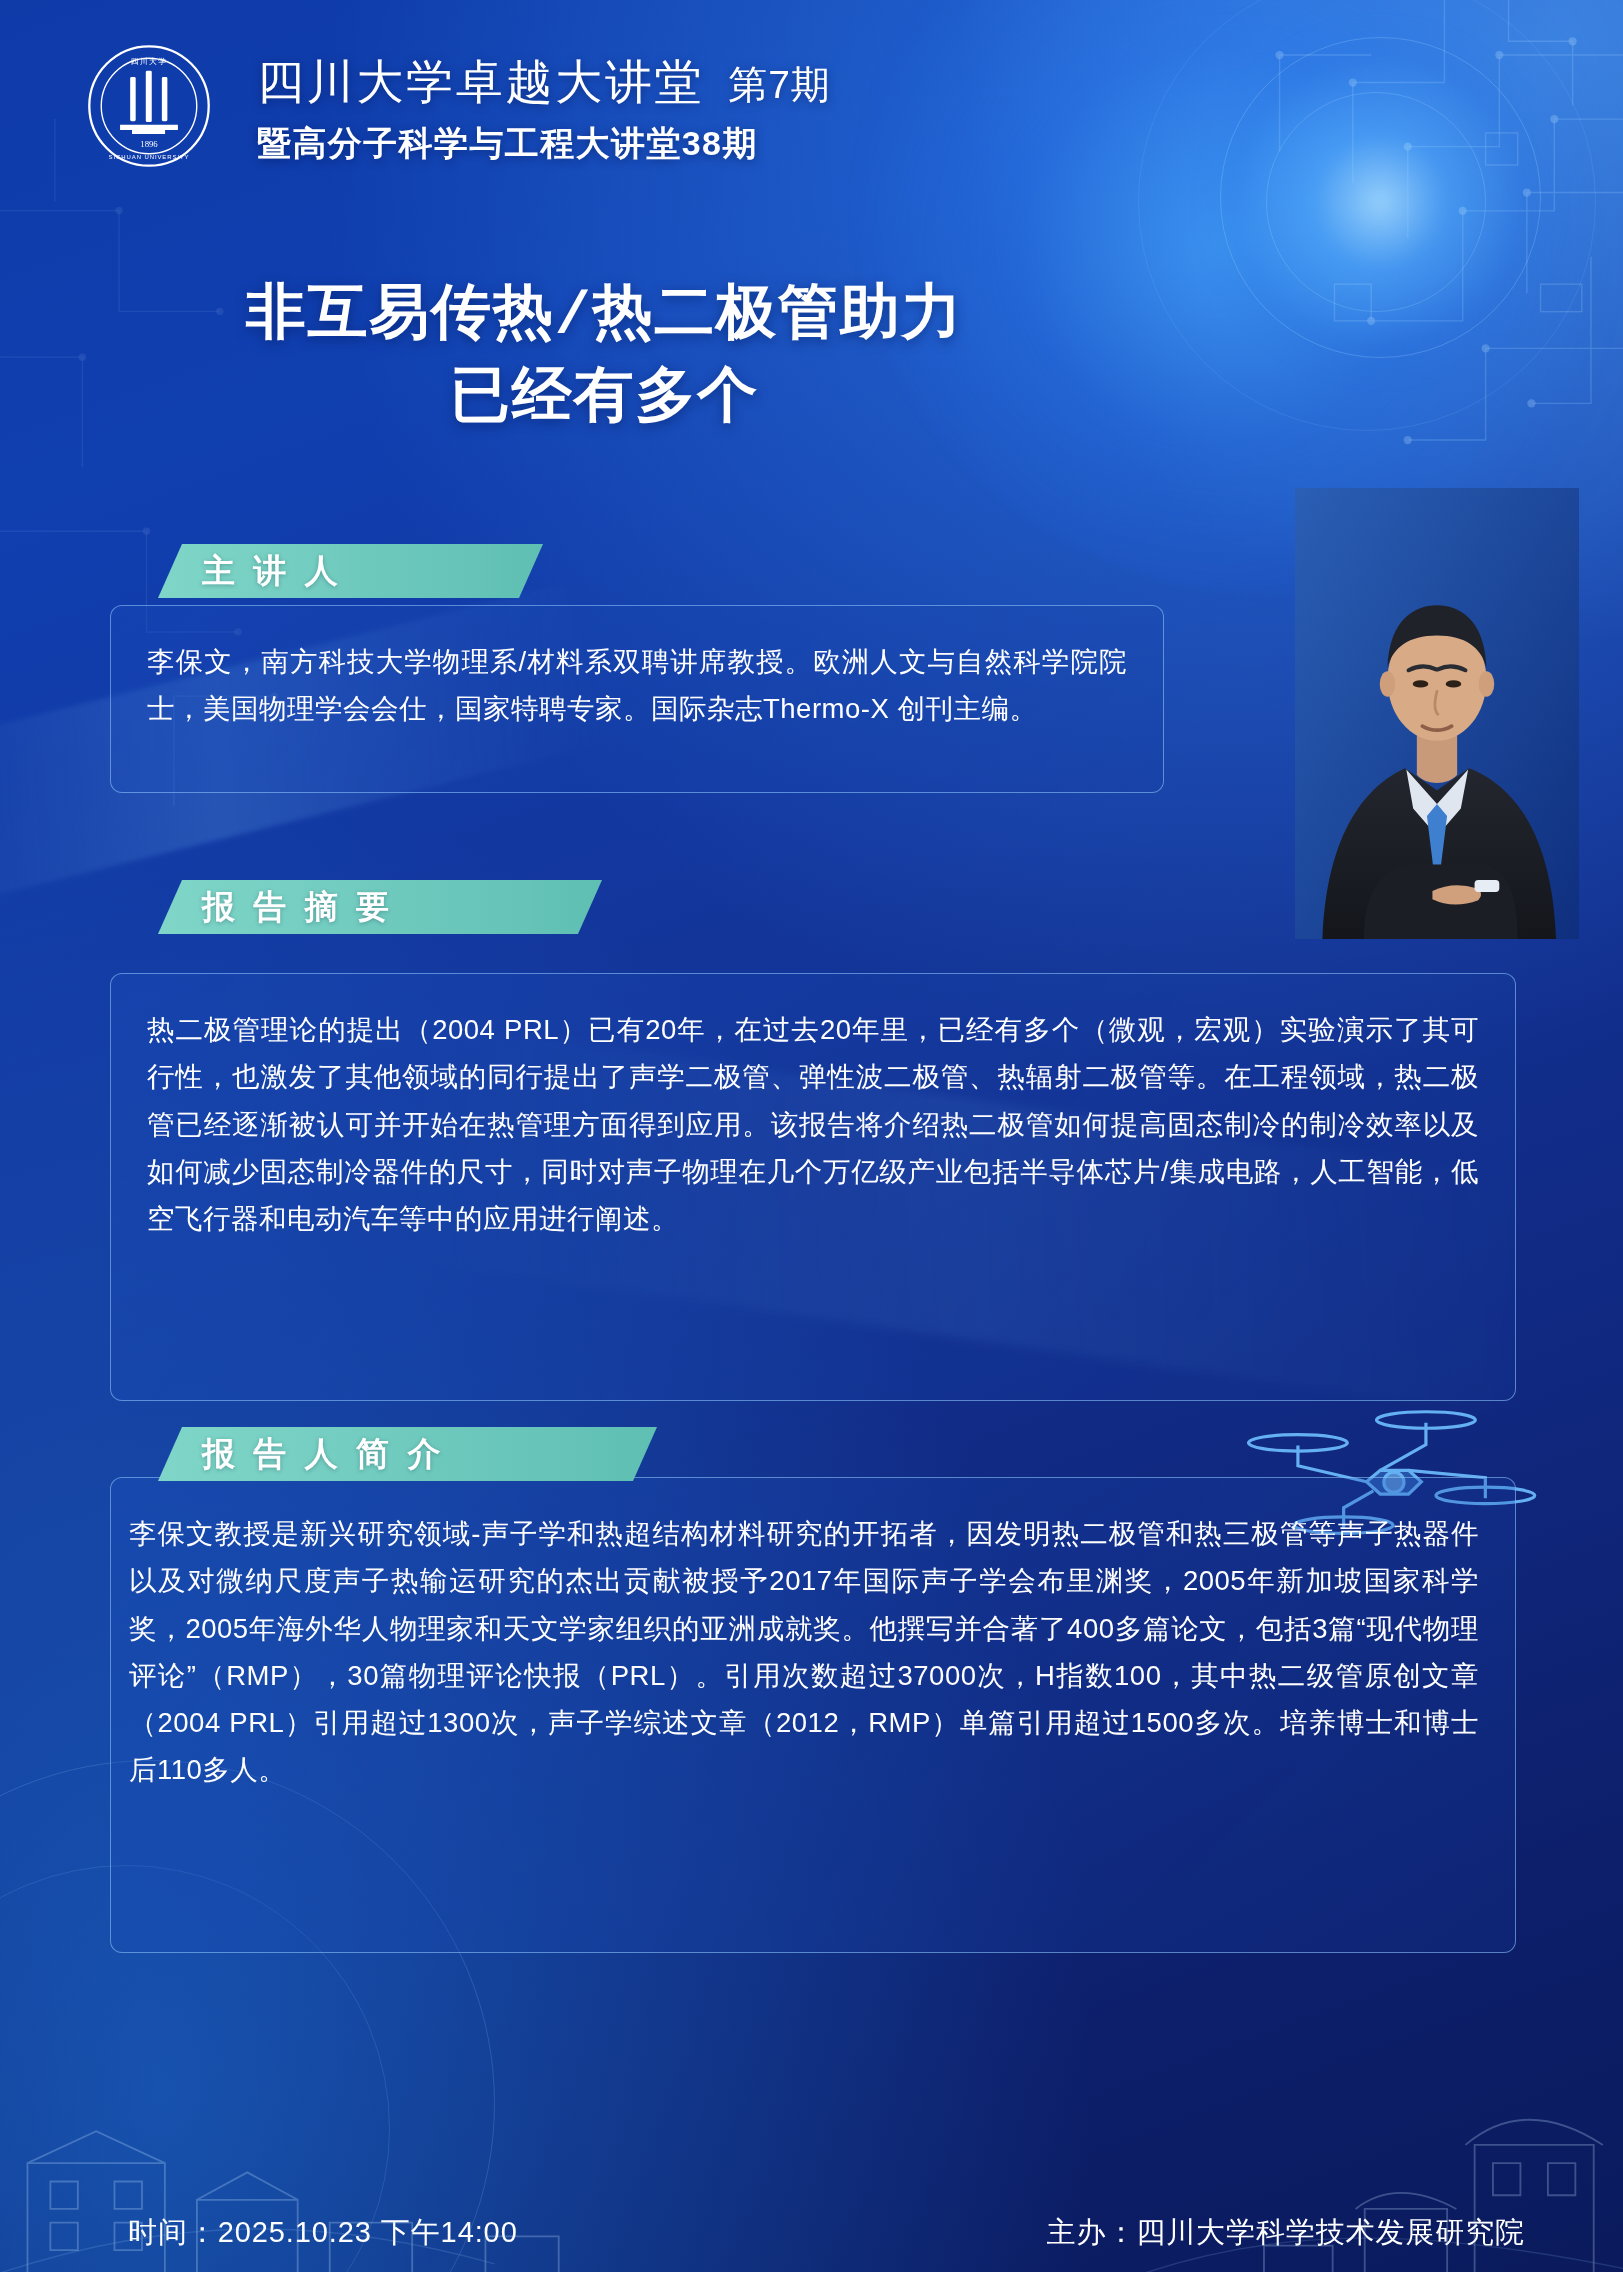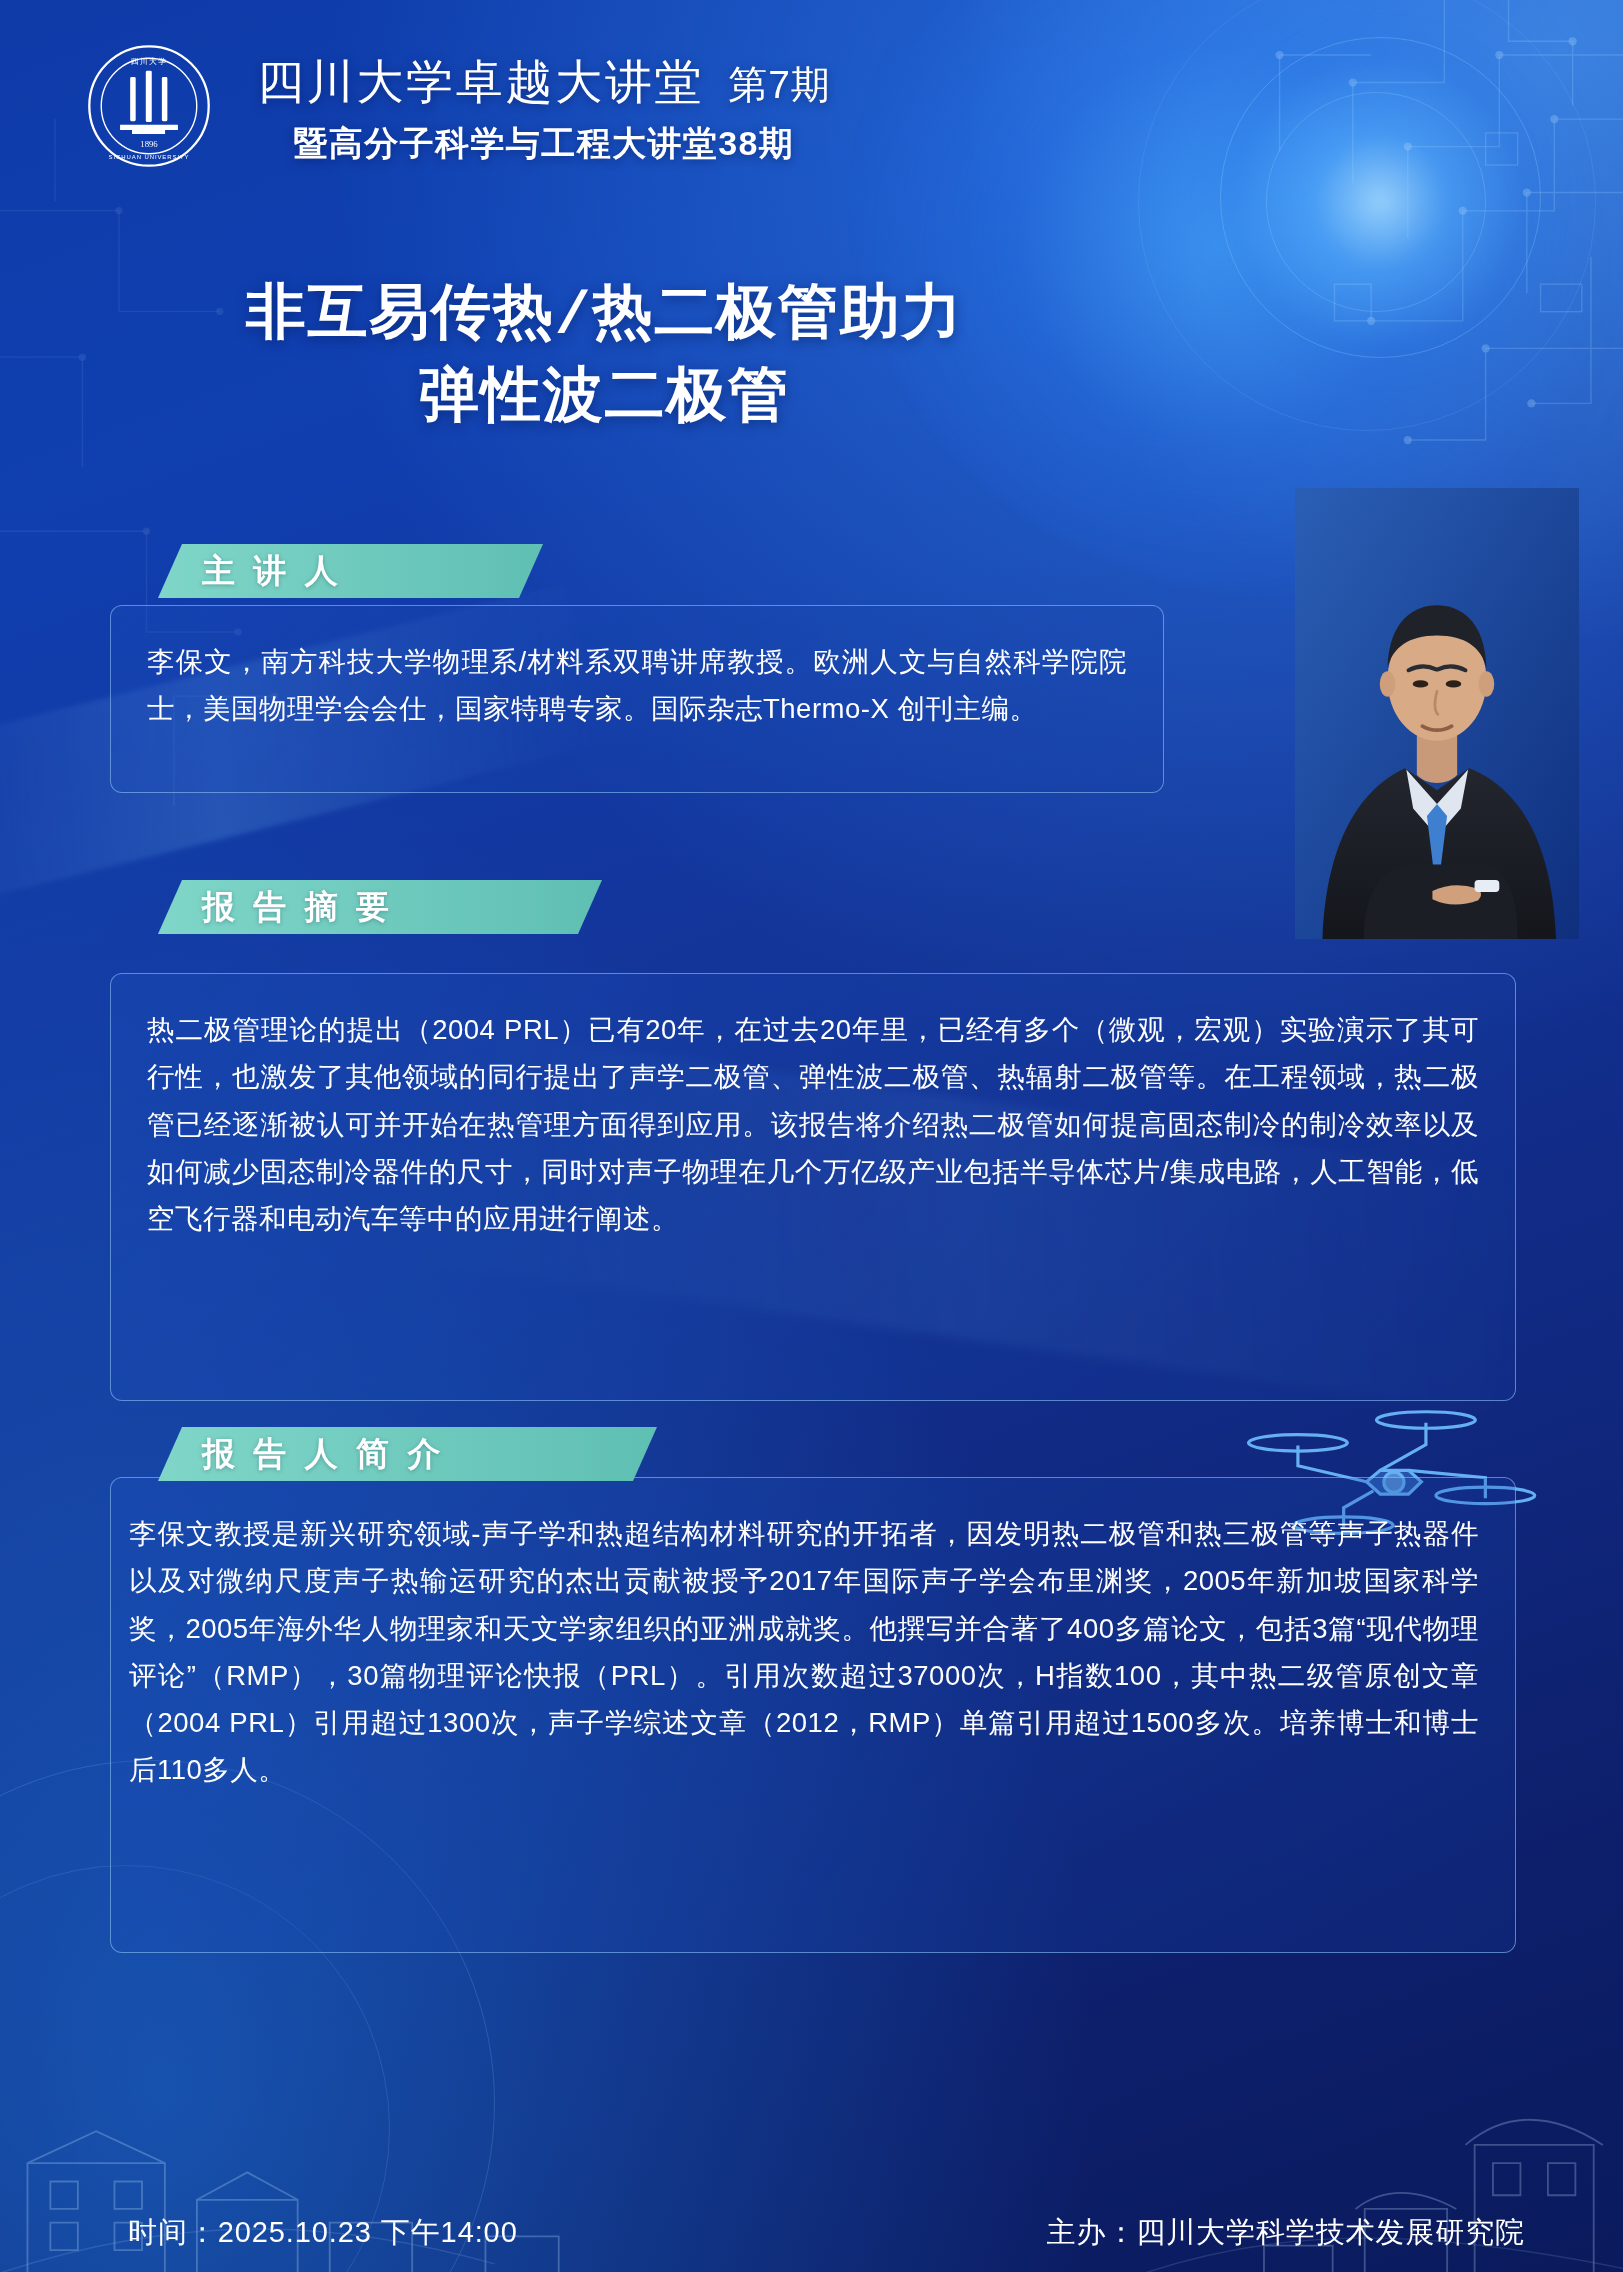--- a/index.html
+++ b/index.html
@@ -98,21 +98,20 @@
     text-shadow: 0 1.8px 8.2px rgba(0,20,80,0.5);
   }
   .header-line1 .issue { font-size: 39px; margin-left: 24px; letter-spacing: 0.9px; }
   .header-line2 {
     font-size: 34px;
     font-weight: bold;
     letter-spacing: 1.4px;
     margin-top: 12px;
     white-space: nowrap;
     text-shadow: 0 1.8px 8.2px rgba(0,20,80,0.5);
-    text-align: center;
   }
 
   
   .title {
     position: absolute;
     left: 0; top: 275px;
     width: 1209px;
     text-align: center;
     color: #ffffff;
     font-size: 60px;
@@ -272,21 +271,21 @@
 
   <div class="header-text">
     <div class="header-line1">
       <span>四川大学卓越大讲堂</span><span class="issue">第7期</span>
     </div>
     <div class="header-line2">暨高分子科学与工程大讲堂38期</div>
   </div>
 
   <div class="title">
     <div>非互易传热/热二极管助力</div>
-    <div>弹性波二极管</div>
+    <div>已经有多个</div>
   </div>
 
   <div class="photo-wrap">
     <svg class="photo-svg" viewBox="0 0 620 985" preserveAspectRatio="xMidYMid slice">
       <defs>
         <linearGradient id="pbg" x1="0" y1="0" x2="1" y2="1">
           <stop offset="0%" stop-color="#2a5fb5"></stop>
           <stop offset="100%" stop-color="#0f2f7e"></stop>
         </linearGradient>
         <linearGradient id="suit" x1="0" y1="0" x2="0" y2="1">

